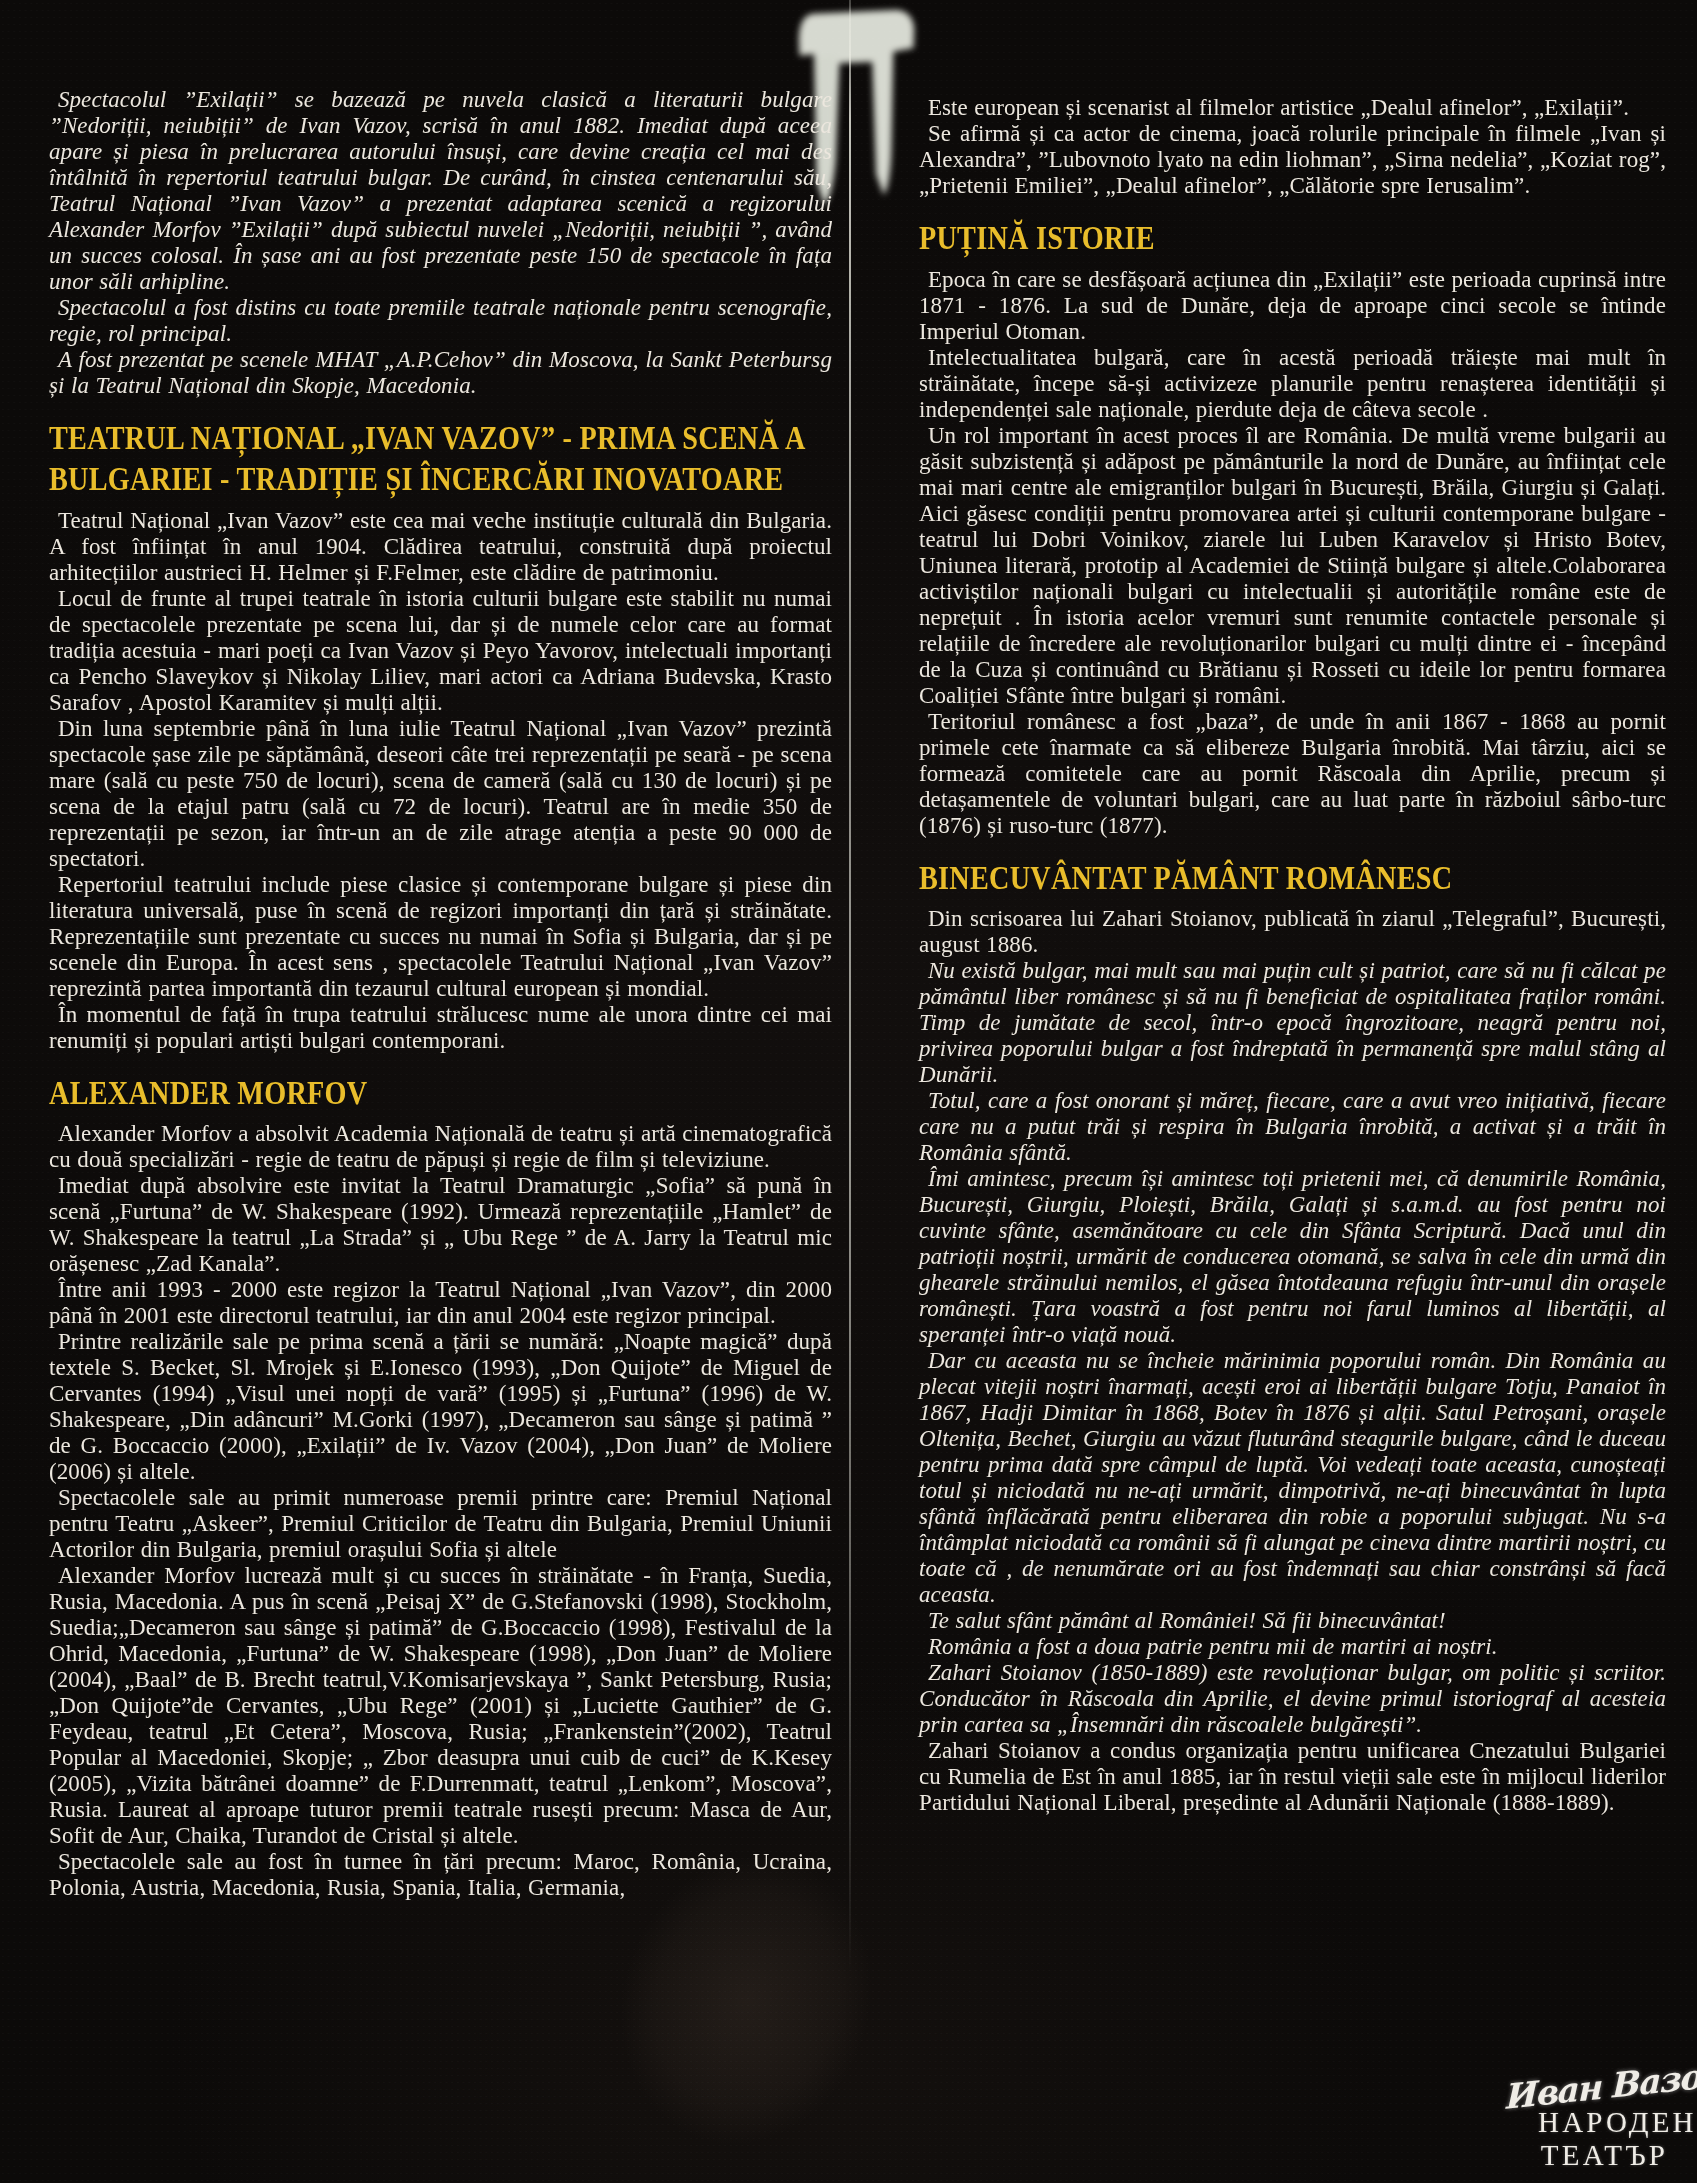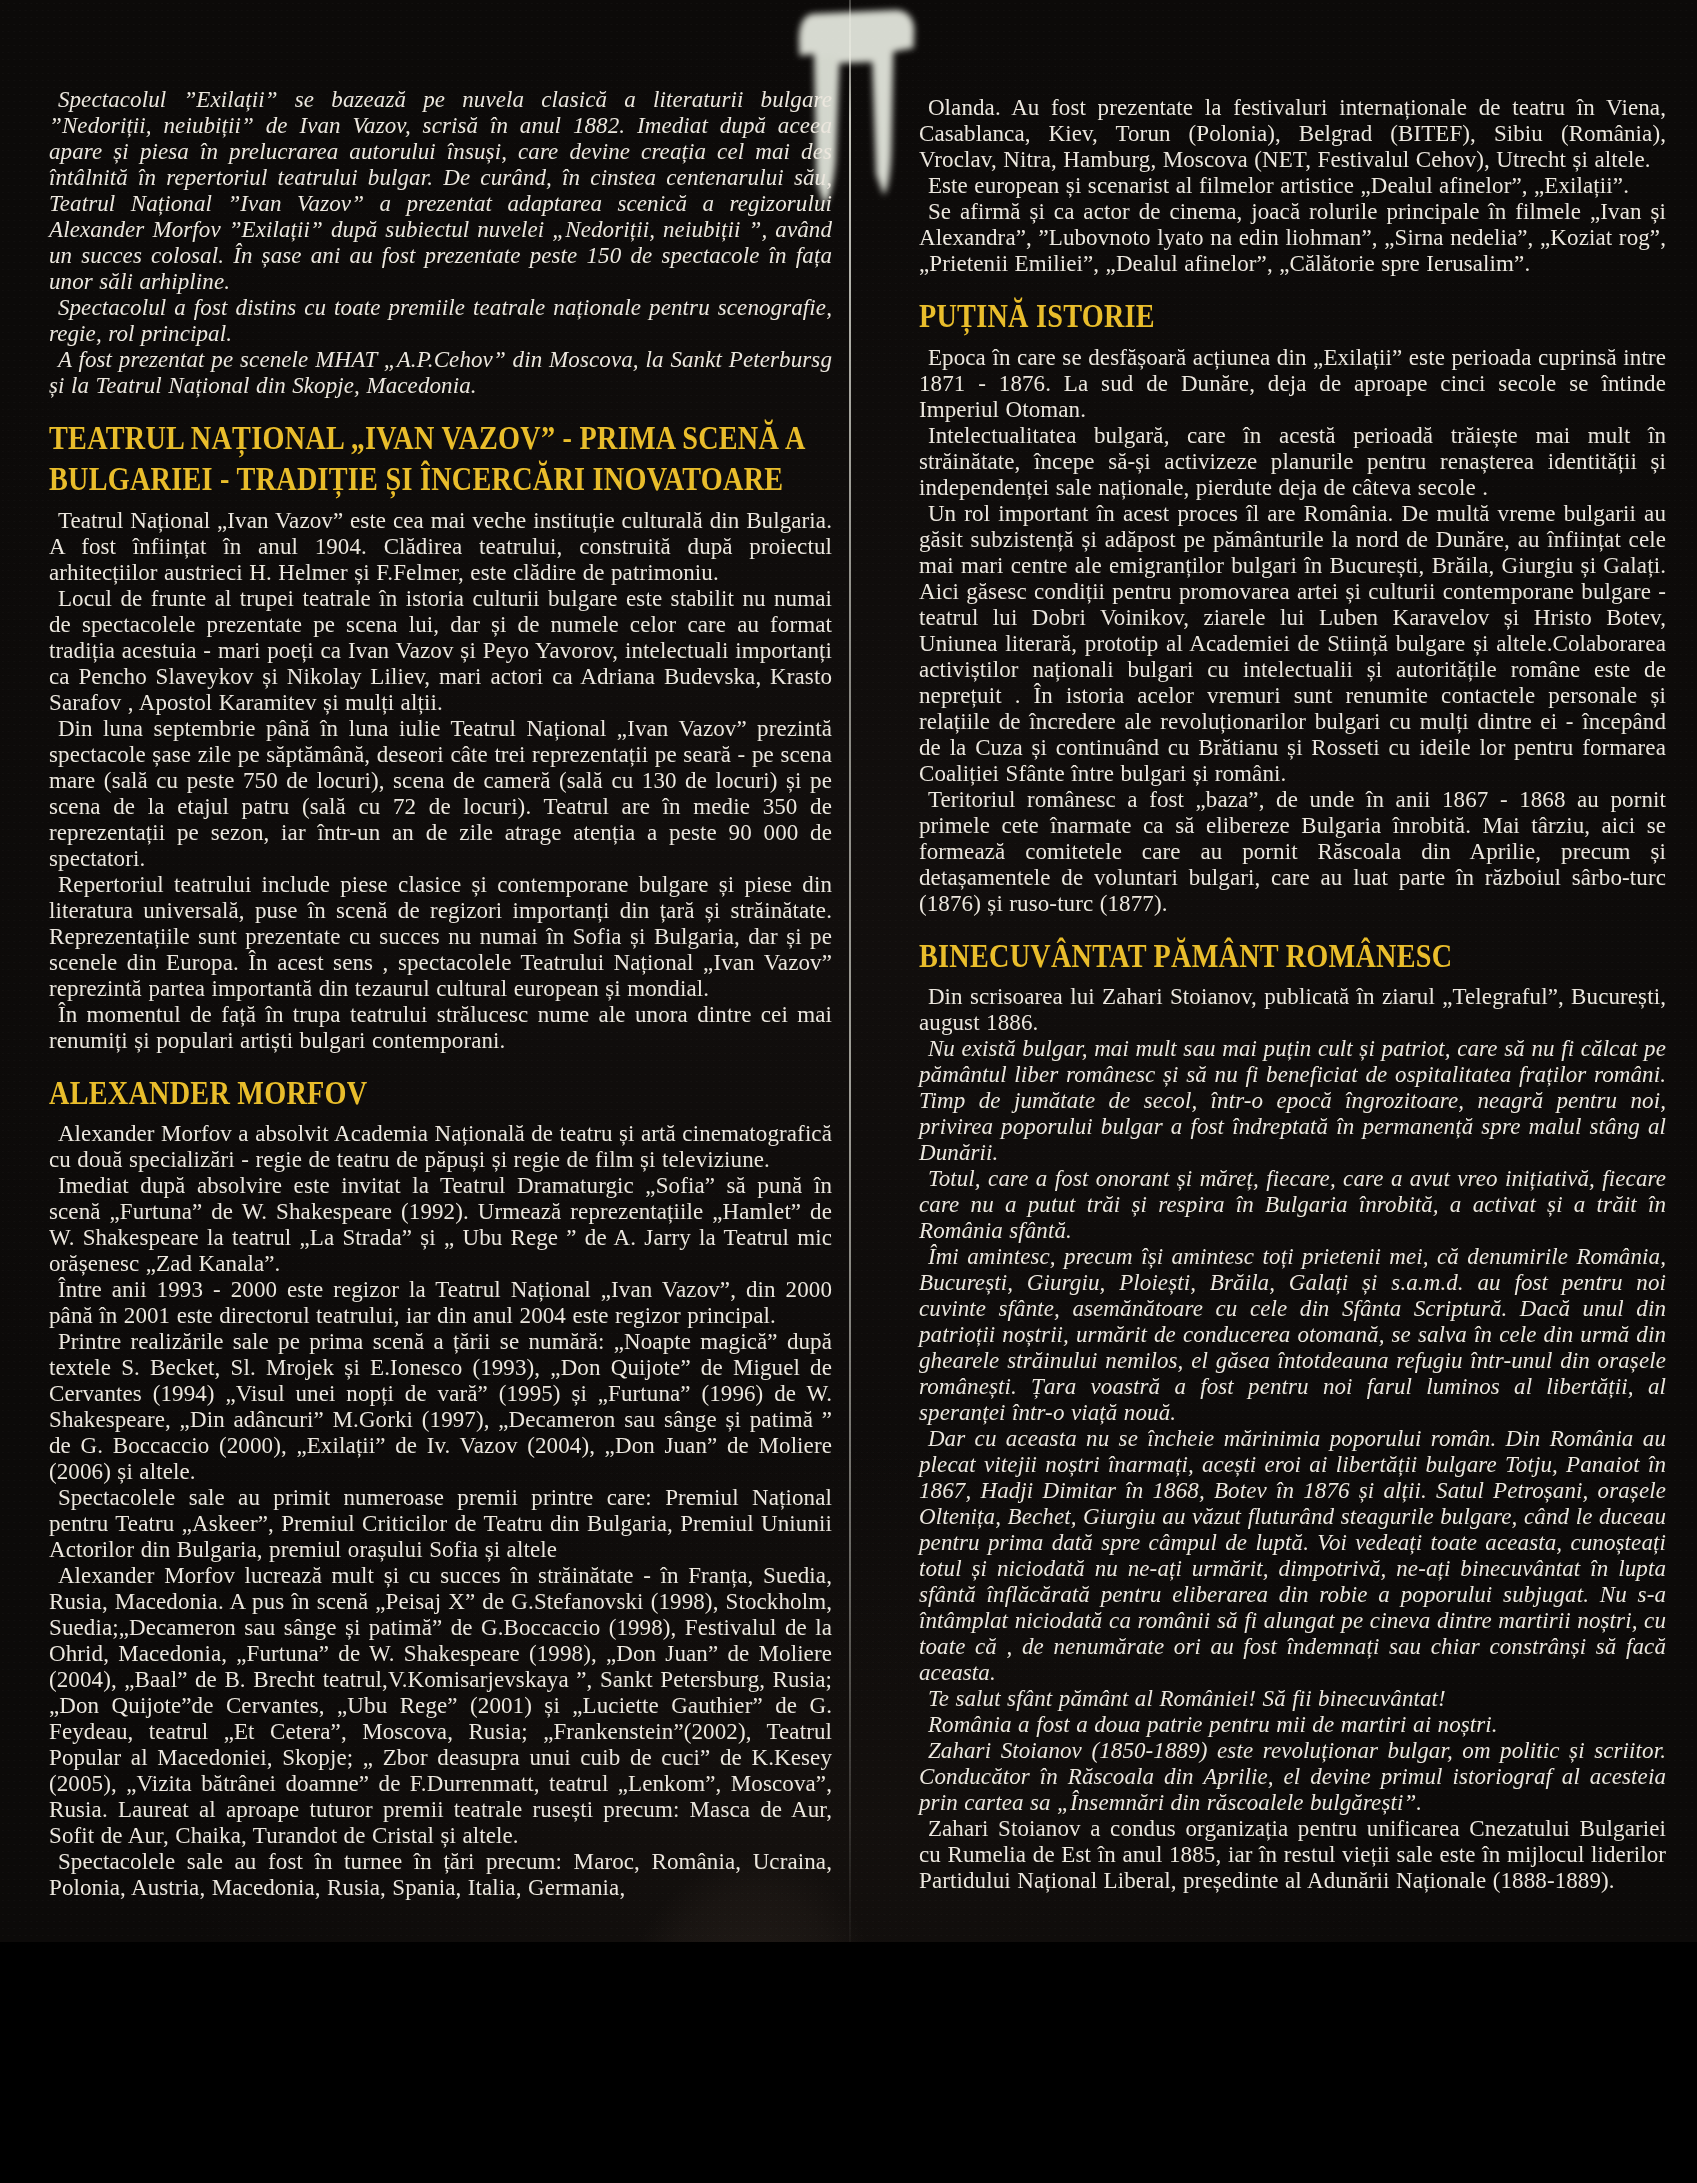--- a/index.html
+++ b/index.html
@@ -1,17 +1,17 @@
 <!DOCTYPE html>
 <html style="font-size:10px"><head>
 <meta charset="utf-8">
 <style>
   html,body { margin:0; padding:0; background:#000; }
   .page {
-    position:relative; width:1698px; height:1942px; overflow:hidden;
+    position:relative; width:1698px; height:2183px; overflow:hidden;
     background:
       radial-gradient(ellipse 886px 570px at 46% 94%, rgba(70,55,45,0.14), transparent 70%),
       radial-gradient(ellipse 1392px 1139px at 50% 45%, rgba(35,28,26,0.25), transparent 75%),
       #0c0a09;
     font-family:"Liberation Serif", serif;
     color:#ece7de;
   }
   
   .page::after {
     content:""; position:absolute; inset:0; pointer-events:none;
@@ -99,21 +99,20 @@
     <p class="body">Alexander Morfov a absolvit  Academia Națională de teatru și artă cinematografică cu două specializări - regie de teatru de păpuși și regie de film și  televiziune.</p>
     <p class="body">Imediat după absolvire  este invitat la Teatrul Dramaturgic „Sofia” să pună în scenă „Furtuna” de W. Shakespeare (1992). Urmează reprezentațiile „Hamlet” de W. Shakespeare la teatrul „La Strada” și „ Ubu Rege ” de A. Jarry la Teatrul mic orășenesc „Zad Kanala”.</p>
     <p class="body">Între anii 1993 - 2000 este regizor la Teatrul Național „Ivan Vazov”, din  2000 până în 2001 este directorul teatrului, iar din anul  2004 este regizor principal.</p>
     <p class="body">Printre realizările sale pe prima scenă a țării  se numără: „Noapte magică” după textele S. Becket, Sl. Mrojek și E.Ionesco (1993), „Don Quijote” de Miguel de Cervantes (1994) „Visul unei nopți de vară” (1995) și „Furtuna” (1996) de  W. Shakespeare,  „Din adâncuri” M.Gorki (1997), „Decameron sau sânge și patimă ” de G. Boccaccio (2000), „Exilații” de Iv. Vazov (2004),  „Don Juan” de Moliere (2006) și altele.</p>
     <p class="body">Spectacolele sale au primit numeroase premii printre care: Premiul Național pentru Teatru „Askeer”, Premiul Criticilor de Teatru din Bulgaria, Premiul Uniunii Actorilor din Bulgaria, premiul orașului Sofia și altele</p>
     <p class="body">Alexander Morfov lucrează mult și cu succes în străinătate - în Franța, Suedia, Rusia, Macedonia. A pus în scenă „Peisaj X” de G.Stefanovski (1998), Stockholm, Suedia;„Decameron sau sânge și patimă” de G.Boccaccio (1998), Festivalul de la Ohrid, Macedonia, „Furtuna” de W. Shakespeare (1998), „Don Juan” de Moliere (2004), „Baal” de B. Brecht teatrul,V.Komisarjevskaya ”, Sankt Petersburg, Rusia; „Don Quijote”de Cervantes, „Ubu Rege” (2001) și „Luciette Gauthier” de G. Feydeau, teatrul „Et Cetera”, Moscova, Rusia; „Frankenstein”(2002), Teatrul Popular al Macedoniei, Skopje; „ Zbor deasupra unui cuib de cuci” de K.Kesey (2005), „Vizita bătrânei doamne” de F.Durrenmatt, teatrul „Lenkom”, Moscova”, Rusia. Laureat al aproape tuturor premii teatrale rusești  precum: Masca de Aur,  Sofit de Aur, Chaika, Turandot de Cristal și altele.</p>
     <p class="body">Spectacolele sale au fost în turnee în țări precum: Maroc, România, Ucraina, Polonia, Austria, Macedonia, Rusia, Spania, Italia, Germania,</p>
   </div>
 
   <div class="col col-right">
-    <p class="body">Olanda. Au fost prezentate la festivaluri internaționale de teatru în Viena, Casablanca, Kiev, Torun (Polonia), Belgrad (BITEF), Sibiu (România), Vroclav, Nitra, Hamburg, Moscova (NET, Festivalul Cehov), Utrecht și altele.</p>
     <p class="body">Este european și scenarist al  filmelor  artistice „Dealul afinelor”, „Exilații”.</p>
     <p class="body">Se afirmă și ca actor de cinema, joacă rolurile principale în filmele „Ivan și Alexandra”,  ”Lubovnoto lyato na edin liohman”, „Sirna nedelia”, „Koziat rog”, „Prietenii Emiliei”, „Dealul  afinelor”, „Călătorie spre Ierusalim”.</p>
 
     <h2 class="gold"><span class="cond">PUȚINĂ ISTORIE</span></h2>
     <p class="body">Epoca în care se desfășoară acțiunea din „Exilații” este  perioada cuprinsă intre 1871 - 1876. La sud de Dunăre, deja de aproape cinci secole se întinde Imperiul  Otoman.</p>
     <p class="body">Intelectualitatea  bulgară, care  în acestă perioadă trăiește mai mult în străinătate, începe să-și activizeze planurile pentru renașterea identității și independenței sale naționale, pierdute deja de câteva secole .</p>
     <p class="body">Un rol important  în acest proces îl are România.  De multă vreme bulgarii au găsit subzistență și adăpost pe pământurile la nord de Dunăre, au înființat cele mai mari centre ale emigranților bulgari în București, Brăila, Giurgiu și Galați. Aici găsesc condiții  pentru promovarea  artei și culturii contemporane bulgare - teatrul lui Dobri Voinikov, ziarele lui Luben Karavelov și Hristo Botev, Uniunea literară, prototip al Academiei de Stiință bulgare și altele.Colaborarea activiștilor naționali bulgari cu intelectualii și autoritățile române este de neprețuit . În istoria acelor vremuri sunt renumite contactele personale și relațiile de încredere ale revoluționarilor bulgari cu mulți dintre ei - începând de la  Cuza și continuând cu Brătianu și Rosseti cu ideile lor pentru formarea Coaliției Sfânte între bulgari și români.</p>
     <p class="body">Teritoriul românesc  a fost „baza”, de unde în  anii 1867 - 1868 au pornit primele cete înarmate ca să elibereze Bulgaria înrobită. Mai târziu, aici se formează comitetele care au pornit Răscoala din Aprilie, precum și detașamentele de voluntari bulgari, care au luat parte în războiul sârbo-turc (1876) și ruso-turc (1877).</p>
 
     <h2 class="gold"><span class="cond">BINECUVÂNTAT PĂMÂNT ROMÂNESC</span></h2>

